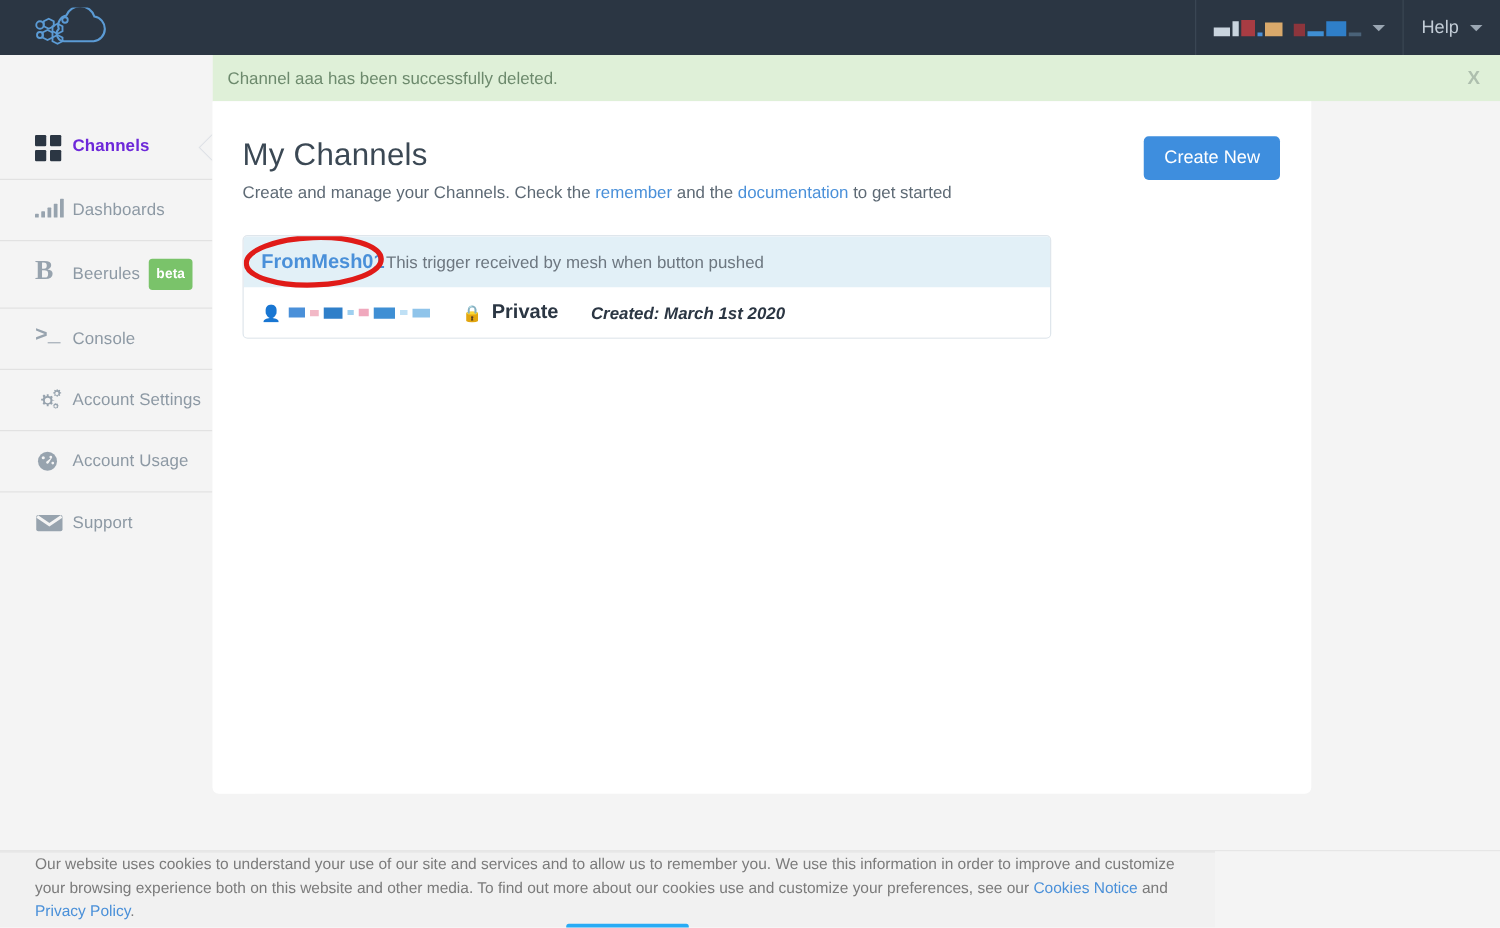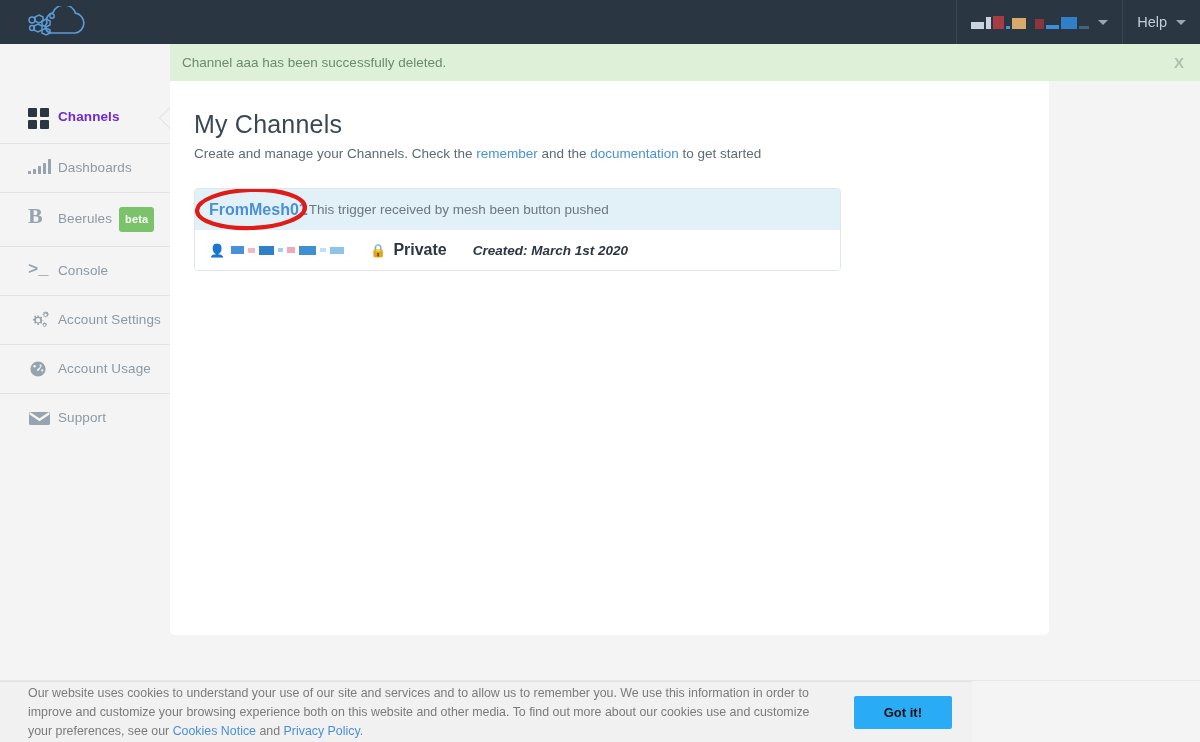--- a/index.html
+++ b/index.html
@@ -177,20 +177,21 @@
   }
 
   
   .cookie {
     position: absolute; left: 0; bottom: 0;
     width: 972px; height: 61px;
     background: #f1f1f1;
     border-top: 1px solid #e3e3e3;
     display: flex; align-items: center;
     padding: 0 20px 0 28px;
+    flex-direction: column;
   }
   .cookie-text {
     flex: 1; font-size: 12.4px; color: #7b7b7b;
     line-height: 19px; max-width: 1085px;
   }
   .cookie-btn {
     background: #29abf5; color: #111;
     border: none; border-radius: 2px;
     font-size: 13px; font-weight: bold;
     padding: 9px 30px;
@@ -334,26 +335,27 @@
 
   <div class="main">
     <div class="panel">
       <div class="panel-inner">
 
         <div class="head-row">
           <div class="head-left">
             <div class="page-title">My Channels</div>
             <div class="page-sub"><span>Create and manage your Channels. Check the </span><a class="lnk">remember</a><span> and the </span><a class="lnk">documentation</a><span> to get started</span></div>
           </div>
+          <button class="btn-primary">Create New</button>
         </div>
 
         <div class="channel-card">
           <div class="card-head">
             <span class="card-title">FromMesh01</span>
-            <span class="card-desc">This trigger received by mesh been button pushed</span>
+            <span class="card-desc">This trigger received by mesh when button pushed</span>
           </div>
           <div class="card-body">
             <span class="meta-group">
               <span class="person-icon">👤</span>
               <span class="owner-blocks" id="owner-blocks">
                   <span class="ub" style="width: 13px; height: 8px; background: rgb(74, 144, 217);"></span>
                   <span class="ub" style="width: 7px; height: 5px; background: rgb(242, 184, 198);"></span>
                   <span class="ub" style="width: 15px; height: 9px; background: rgb(47, 127, 201);"></span>
                   <span class="ub" style="width: 5px; height: 4px; background: rgb(159, 208, 240);"></span>
                   <span class="ub" style="width: 8px; height: 6px; background: rgb(240, 168, 189);"></span>

